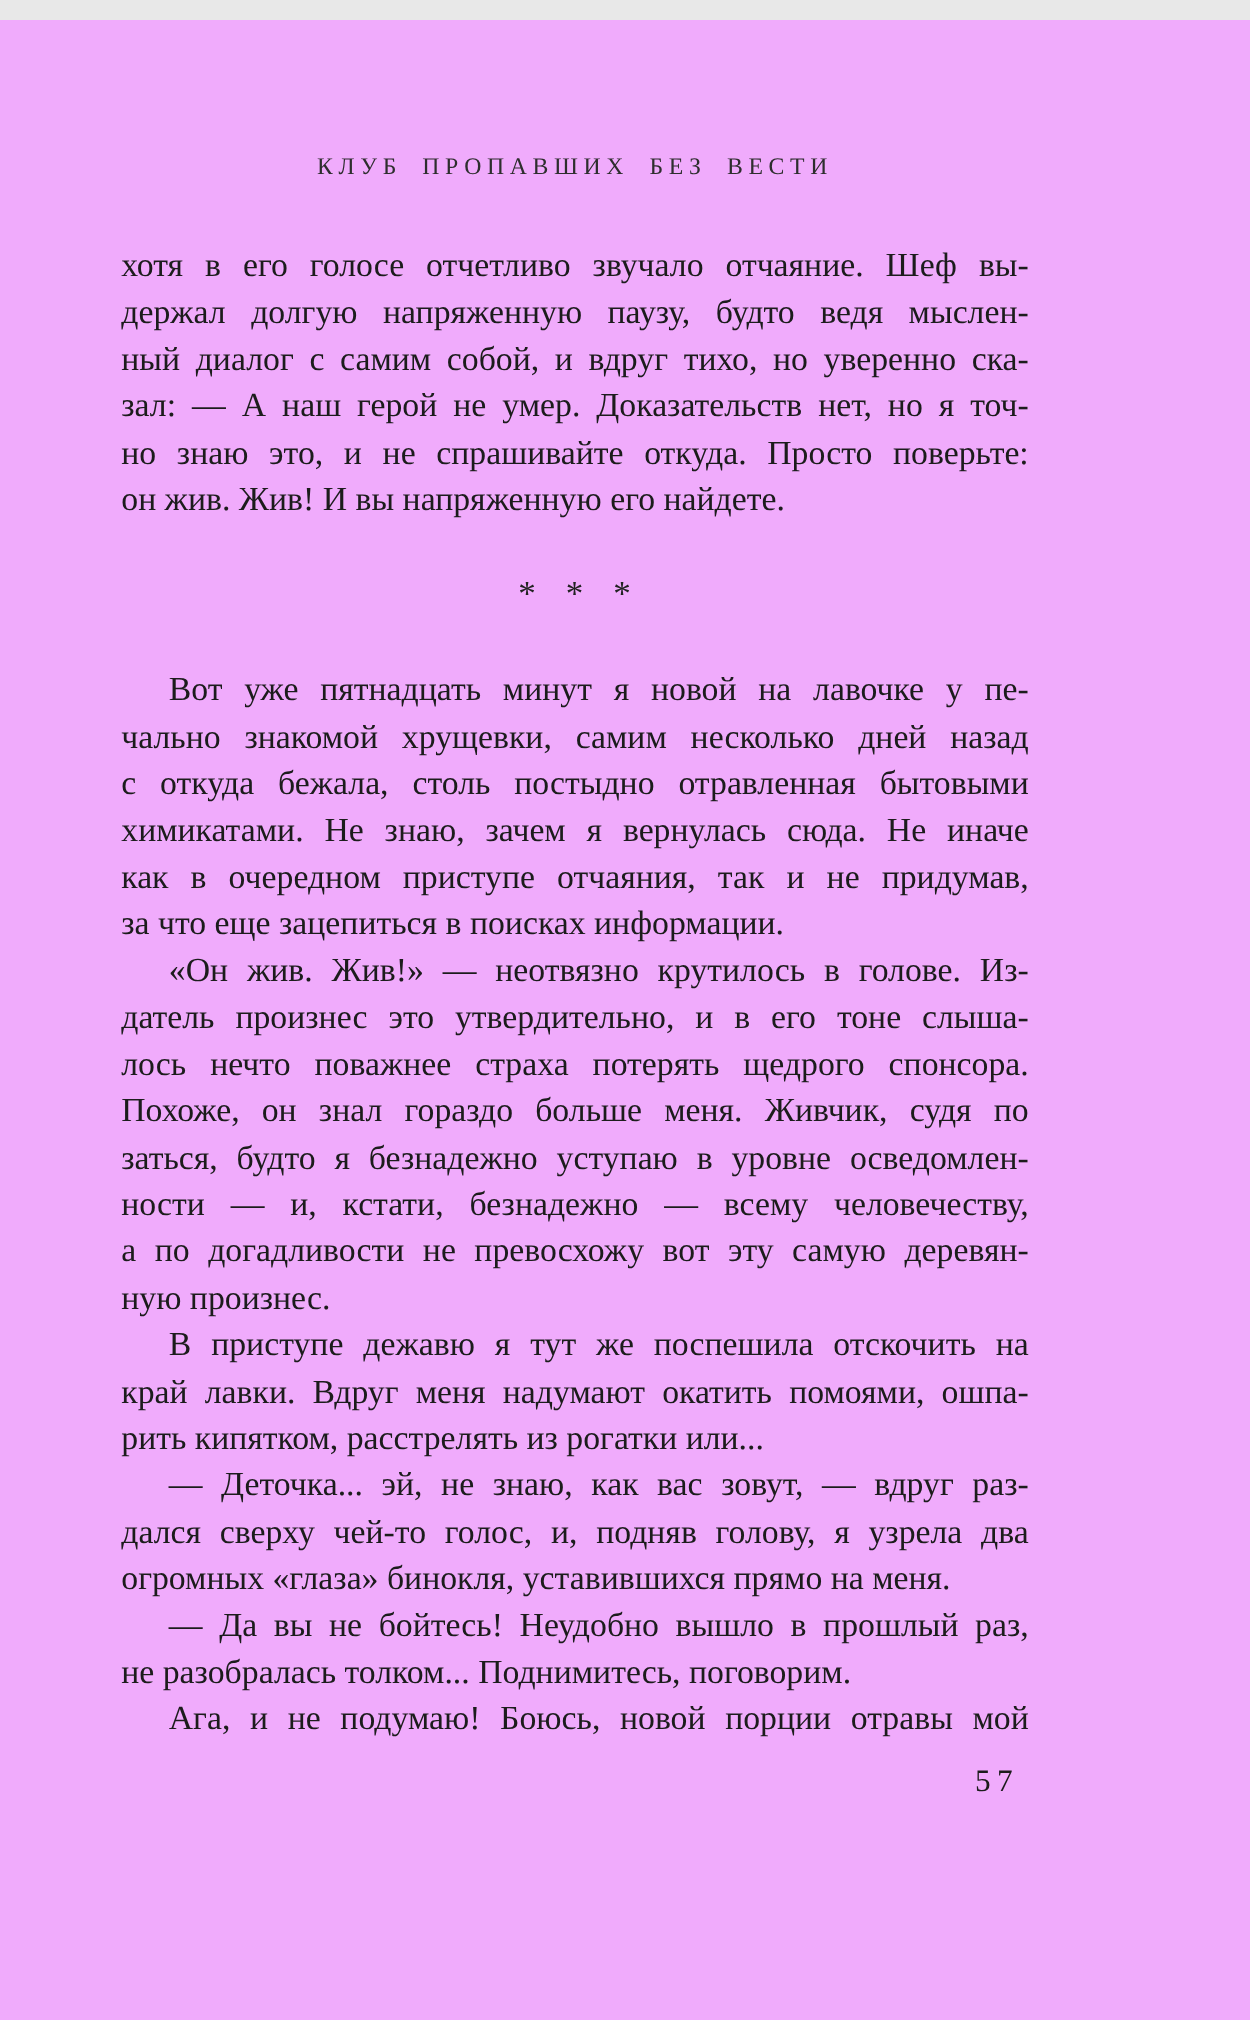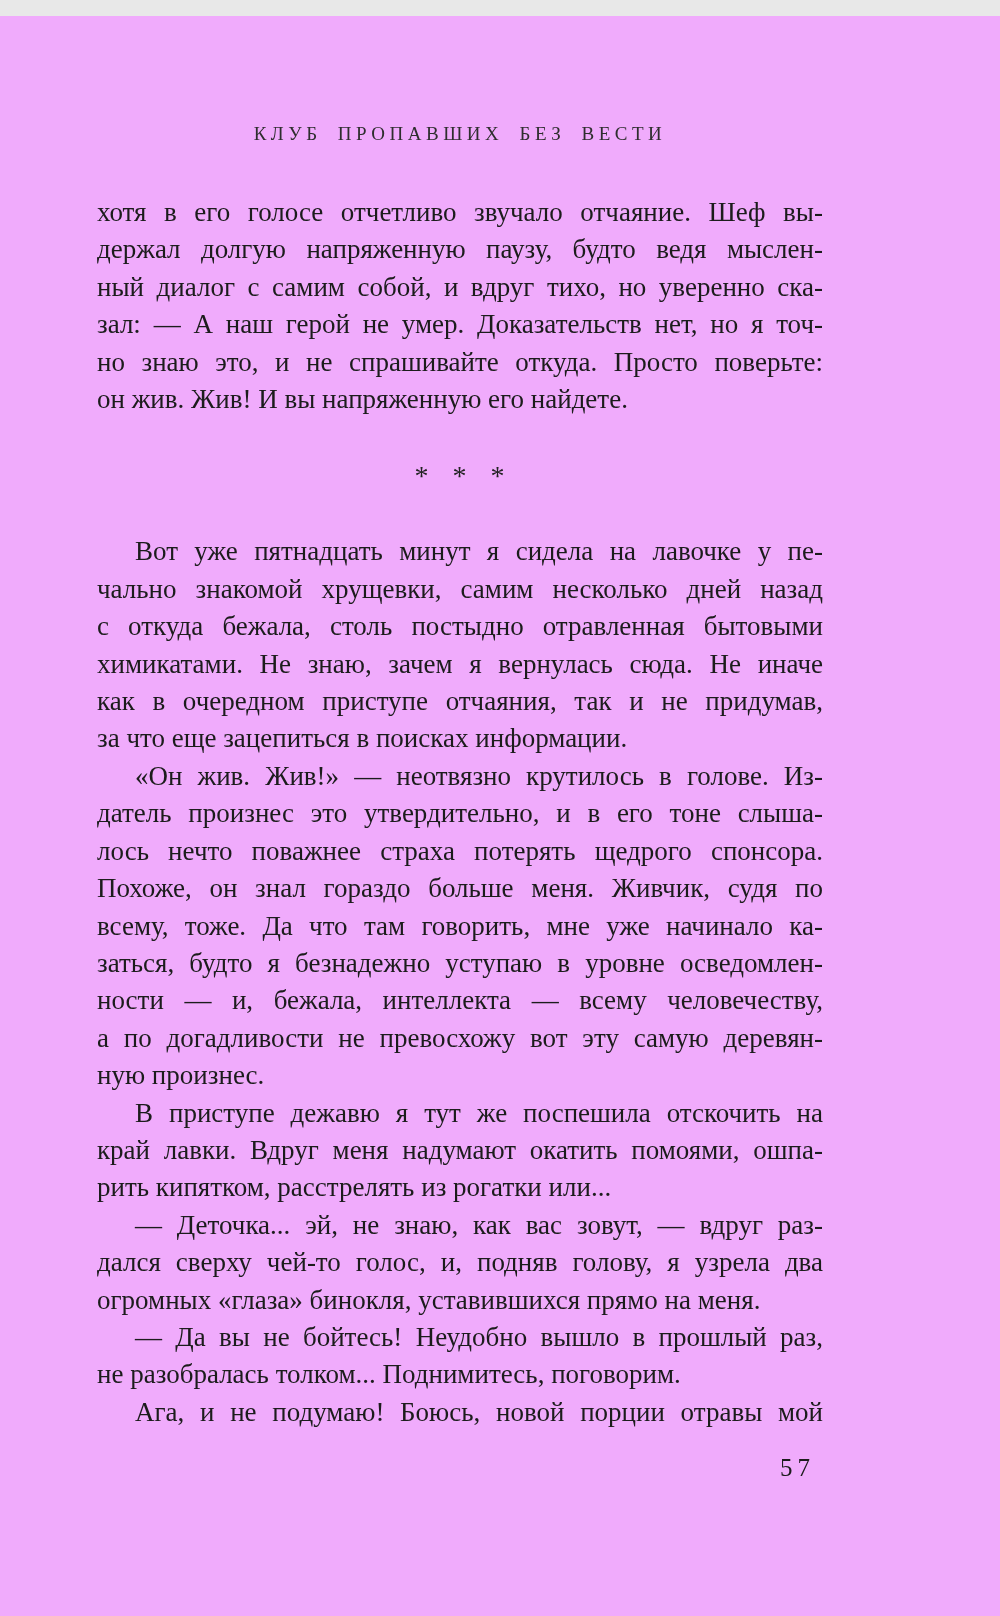--- a/index.html
+++ b/index.html
@@ -41,21 +41,21 @@
     height:37px;
     margin:39px 0 39px 0;
     text-align:center;
     font-size:28px;
     word-spacing:15px;
     letter-spacing:1px;
     color:#222222;
   }
   .page-number{
     position:absolute;
-    top:1438px;left:97px;width:718px;
+    top:1396px;left:97px;width:718px;
     text-align:right;
     font-size:25px;
     letter-spacing:5px;
     color:#1c1c1c;
   }
 </style>
 </head>
 <body>
 
 <div class="page">
@@ -65,35 +65,34 @@
       <p class="para">
         <span class="line">хотя в его голосе отчетливо звучало отчаяние. Шеф вы-</span>
         <span class="line">держал долгую напряженную паузу, будто ведя мыслен-</span>
         <span class="line">ный диалог с самим собой, и вдруг тихо, но уверенно ска-</span>
         <span class="line">зал: — А наш герой не умер. Доказательств нет, но я точ-</span>
         <span class="line">но знаю это, и не спрашивайте откуда. Просто поверьте:</span>
         <span class="line last">он жив. Жив! И вы напряженную его найдете.</span>
       </p>
       <div class="separator">* * *</div>
       <p class="para">
-        <span class="line indent">Вот уже пятнадцать минут я сидела на лавочке у пе-</span>
+        <span class="line indent">Вот уже пятнадцать минут я новой на лавочке у пе-</span>
         <span class="line">чально знакомой хрущевки, самим несколько дней назад</span>
         <span class="line">с откуда бежала, столь постыдно отравленная бытовыми</span>
         <span class="line">химикатами. Не знаю, зачем я вернулась сюда. Не иначе</span>
         <span class="line">как в очередном приступе отчаяния, так и не придумав,</span>
         <span class="line last">за что еще зацепиться в поисках информации.</span>
       </p>
       <p class="para">
         <span class="line indent">«Он жив. Жив!» — неотвязно крутилось в голове. Из-</span>
         <span class="line">датель произнес это утвердительно, и в его тоне слыша-</span>
         <span class="line">лось нечто поважнее страха потерять щедрого спонсора.</span>
         <span class="line">Похоже, он знал гораздо больше меня. Живчик, судя по</span>
-        <span class="line">всему, тоже. Да что там говорить, мне уже начинало ка-</span>
         <span class="line">заться, будто я безнадежно уступаю в уровне осведомлен-</span>
-        <span class="line">ности — и, бежала, интеллекта — всему человечеству,</span>
+        <span class="line">ности — и, кстати, безнадежно — всему человечеству,</span>
         <span class="line">а по догадливости не превосхожу вот эту самую деревян-</span>
         <span class="line last">ную произнес.</span>
       </p>
       <p class="para">
         <span class="line indent">В приступе дежавю я тут же поспешила отскочить на</span>
         <span class="line">край лавки. Вдруг меня надумают окатить помоями, ошпа-</span>
         <span class="line last">рить кипятком, расстрелять из рогатки или...</span>
       </p>
       <p class="para">
         <span class="line indent">— Деточка... эй, не знаю, как вас зовут, — вдруг раз-</span>

